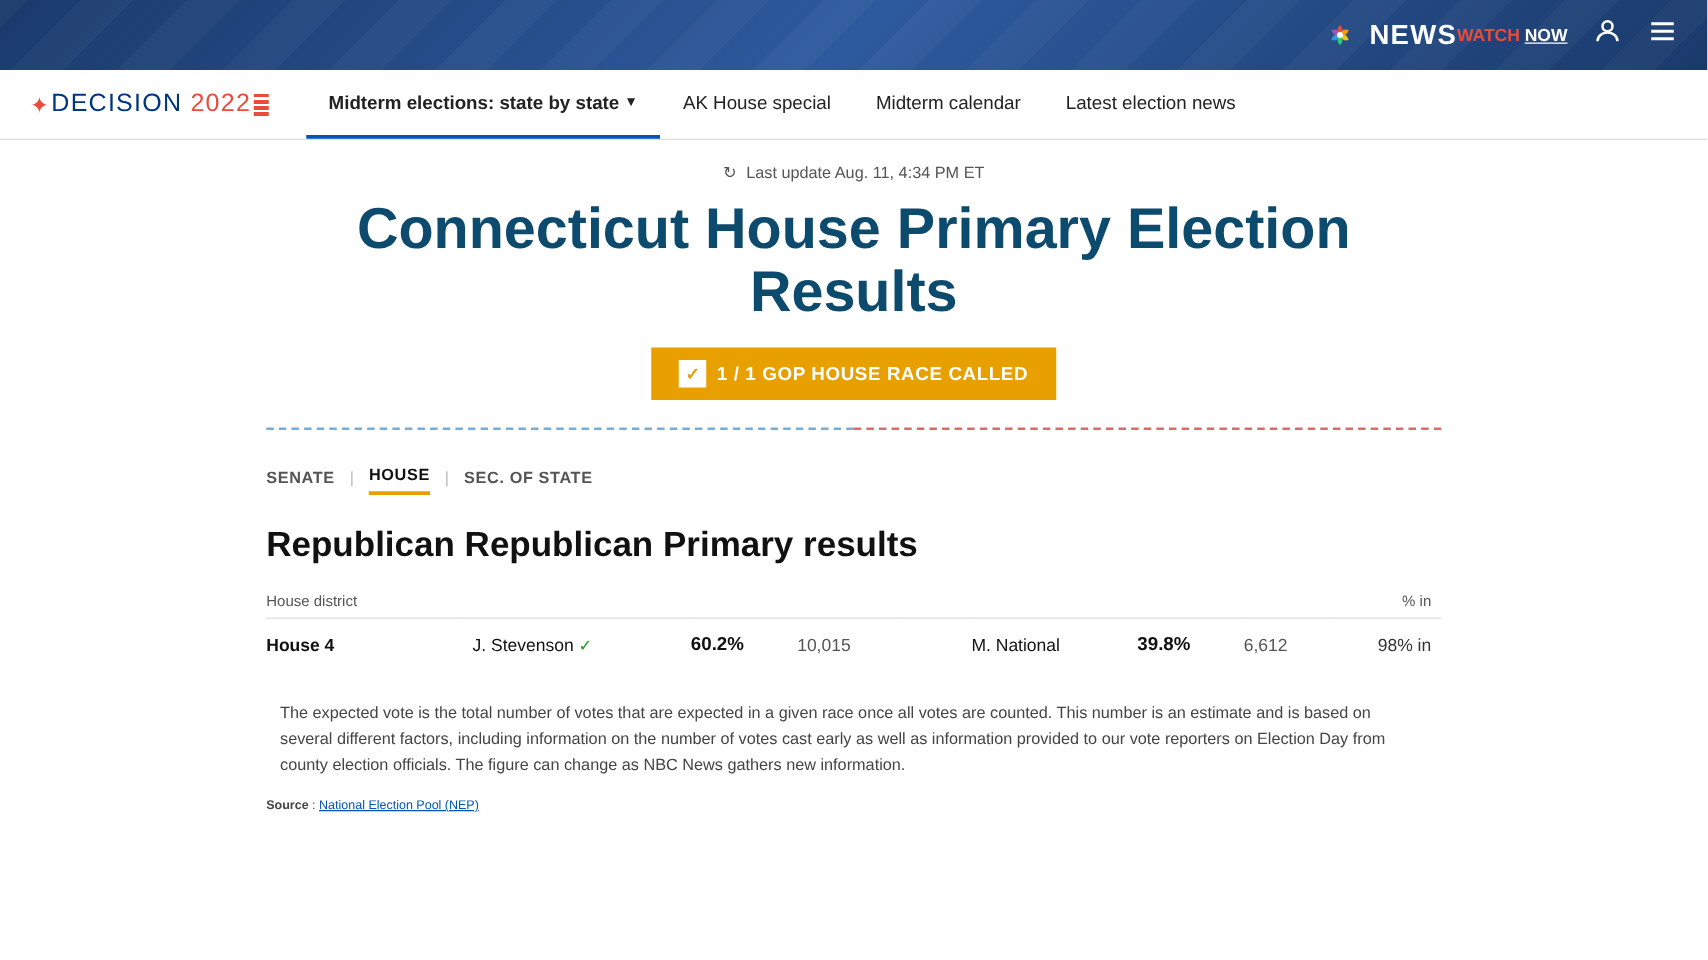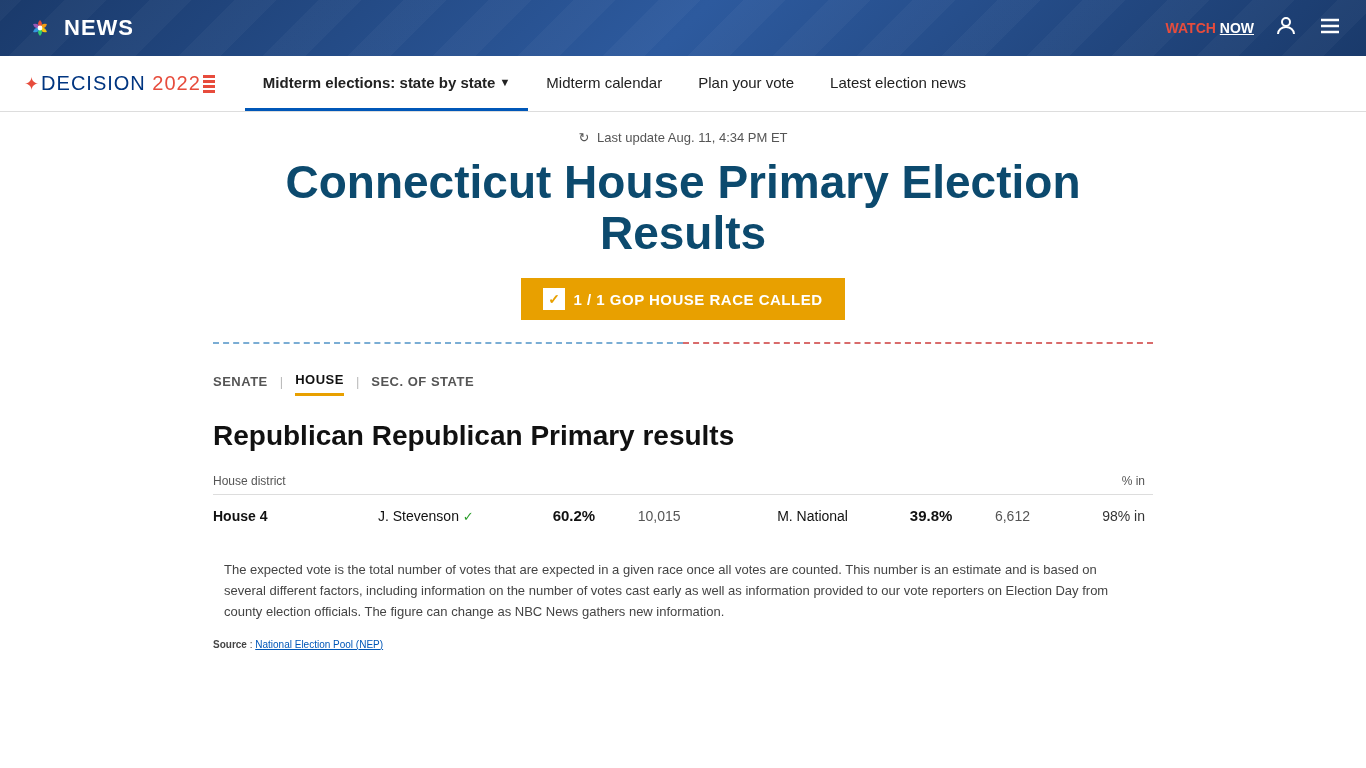--- a/index.html
+++ b/index.html
@@ -3,21 +3,21 @@
   <meta charset="utf-8">
   <style>
     * { box-sizing: border-box; margin: 0; padding: 0; }
     body { font-family: 'Franklin Gothic Medium', 'Arial Narrow', Arial, sans-serif; background: #fff; color: #111; }
 
     
     .top-nav {
       background: #1a1a2e;
       display: flex;
       align-items: center;
-      justify-content: space-between;
+      justify-content: flex-end;
       padding: 0 24px;
       height: 40px;
     }
     .top-nav-left { display: flex; align-items: center; gap: 8px; }
     .nbc-logo { display: flex; align-items: center; gap: 8px; }
     .nbc-peacock { width: 32px; height: 32px; }
     .nbc-news-text { color: #fff; font-size: 22px; font-weight: 700; letter-spacing: 1px; }
     .top-nav-right { display: flex; align-items: center; gap: 20px; }
     .watch-now { color: #fff; font-size: 14px; font-weight: 600; text-decoration: none; }
     .watch-now span { color: #e74c3c; }
@@ -305,24 +305,24 @@
     <span class="decision-star">✦</span>
     <span class="decision-text">DECISION <span class="decision-22">2022</span></span>
     <span class="decision-bar"></span>
   </div>
   <div class="nav-items">
     <div class="nav-item active">
       <span>Midterm elections: state by state</span>
       <span class="chevron">▼</span>
     </div>
     <div class="nav-item">
+      <span>AK House special</span>
+    </div>
+    <div class="nav-item">
       <span>Midterm calendar</span>
-    </div>
-    <div class="nav-item">
-      <span>Plan your vote</span>
     </div>
     <div class="nav-item">
       <span>Latest election news</span>
     </div>
   </div>
 </nav>
 
 <div class="main-content">
 
   <p class="last-update">

